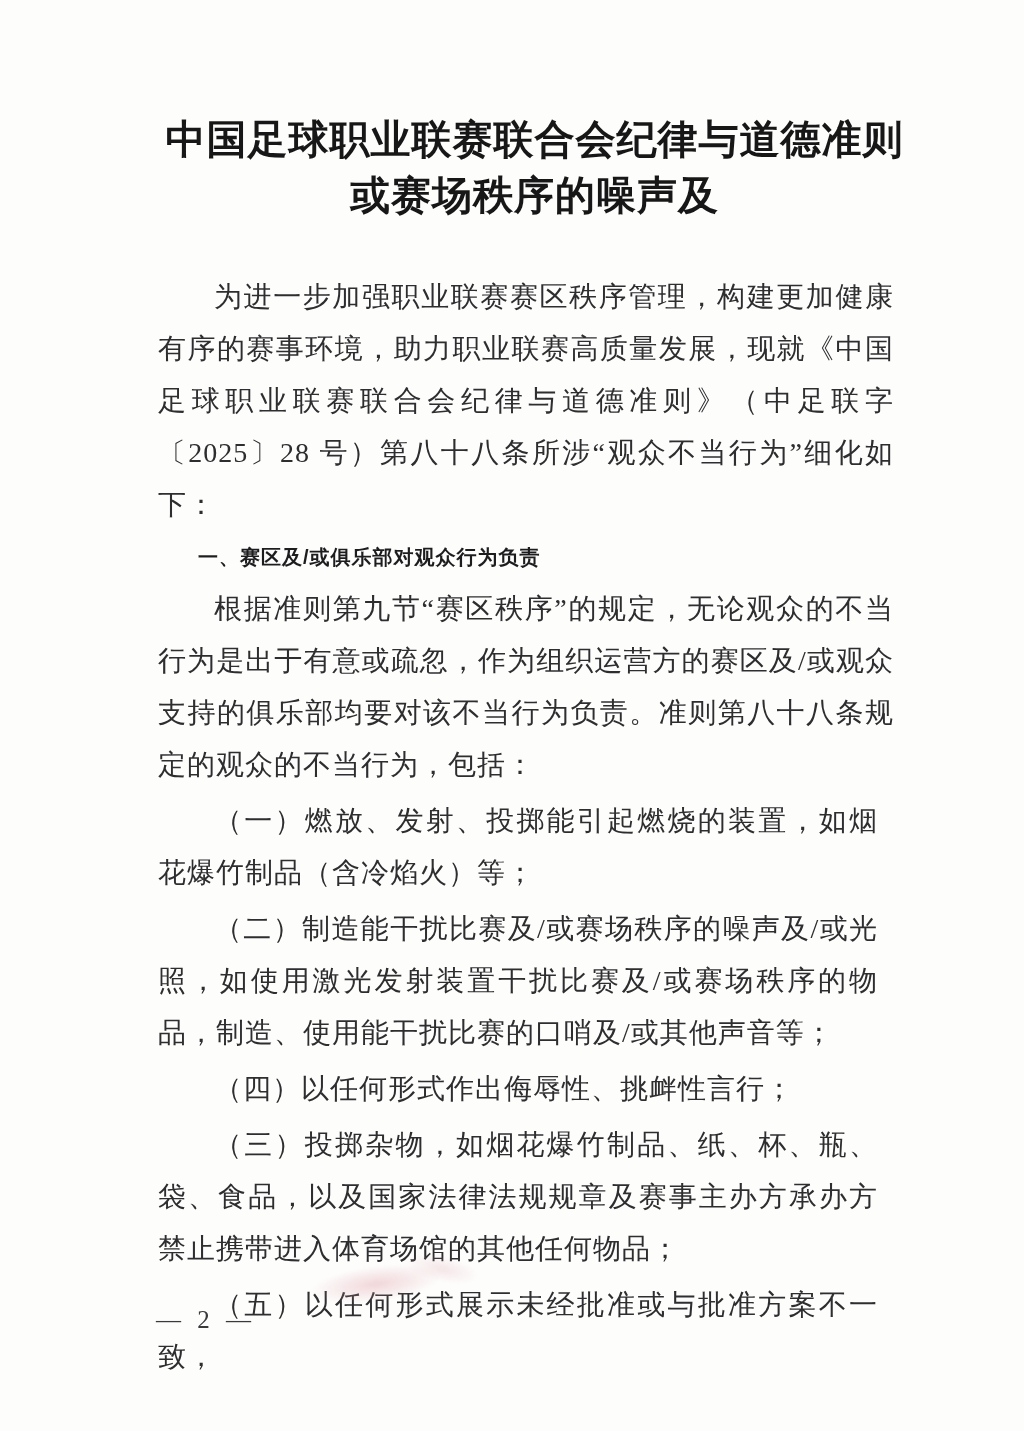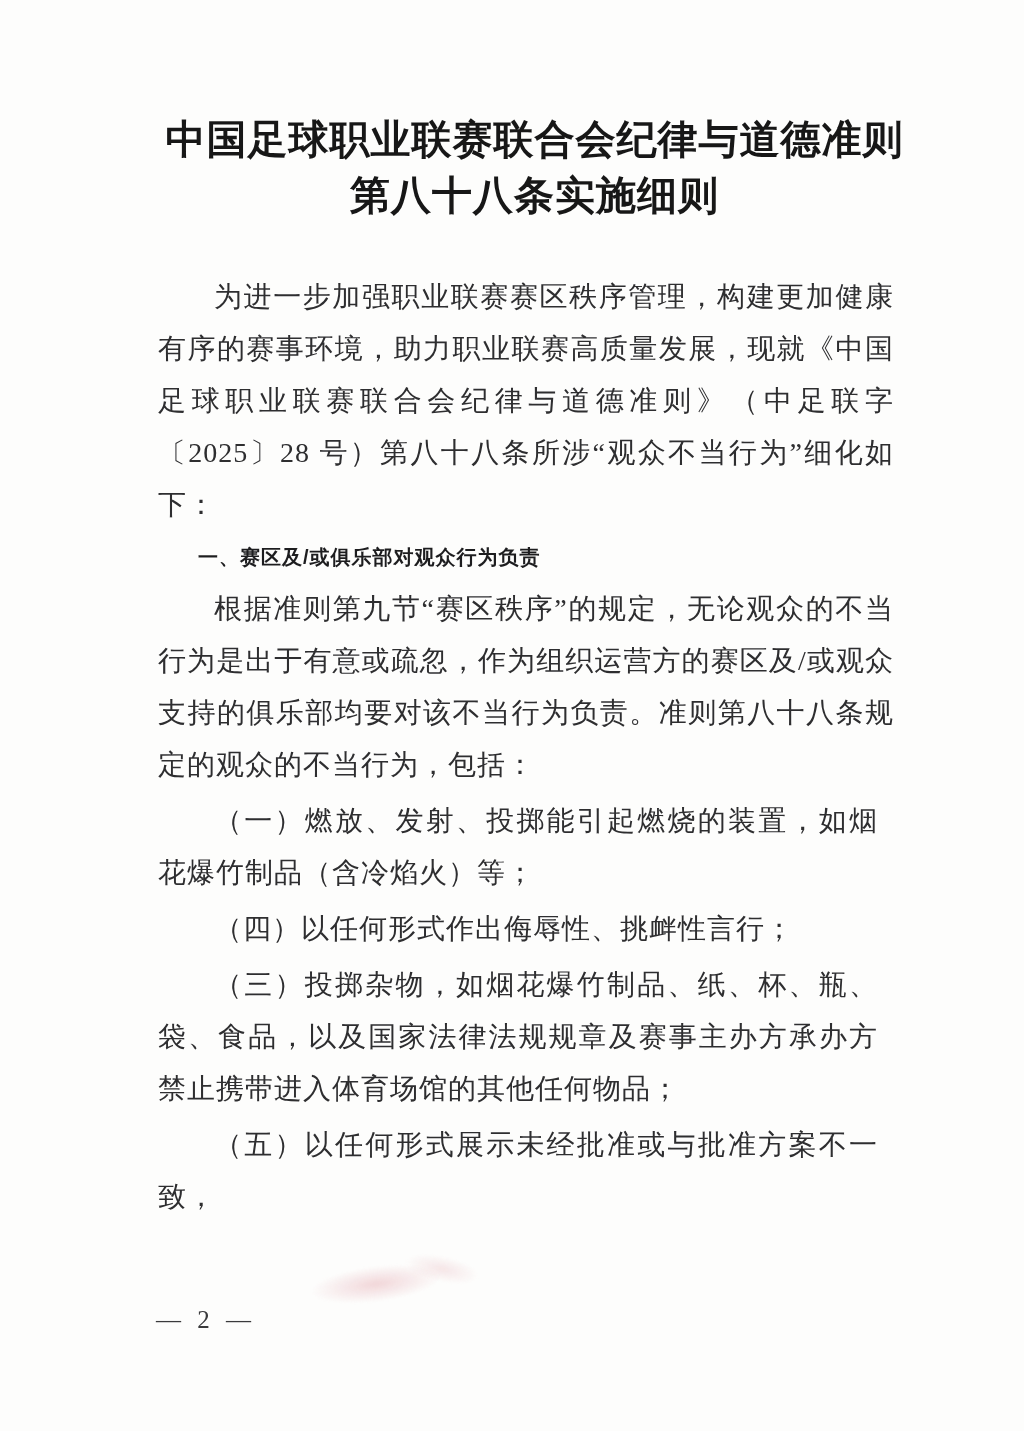--- a/index.html
+++ b/index.html
@@ -81,32 +81,33 @@
     filter: blur(1px);
   }
 </style>
 </head>
 <body>
 
 <div class="page">
 
   <div class="doc-title">
     <div>中国足球职业联赛联合会纪律与道德准则</div>
-    <div>第八十八条实施细则</div>
+    <div>或赛场秩序的噪声及</div>
   </div>
 
   <div class="doc-body">
     <p class="para">为进一步加强职业联赛赛区秩序管理，构建更加健康有序的赛事环境，助力职业联赛高质量发展，现就《中国足球职业联赛联合会纪律与道德准则》（中足联字〔2025〕28 号）第八十八条所涉“观众不当行为”细化如下：</p>
 
     <p class="sec-heading">一、赛区及/或俱乐部对观众行为负责</p>
 
     <p class="para">根据准则第九节“赛区秩序”的规定，无论观众的不当行为是出于有意或疏忽，作为组织运营方的赛区及/或观众支持的俱乐部均要对该不当行为负责。准则第八十八条规定的观众的不当行为，包括：</p>
 
     <p class="item">（一）燃放、发射、投掷能引起燃烧的装置，如烟花爆竹制品（含冷焰火）等；</p>
 
+    <p class="item">（二）制造能干扰比赛及/或赛场秩序的噪声及/或光照，如使用激光发射装置干扰比赛及/或赛场秩序的物品，制造、使用能干扰比赛的口哨及/或其他声音等；</p>
 
     <p class="item">（四）以任何形式作出侮辱性、挑衅性言行；</p>
 
     <p class="item">（三）投掷杂物，如烟花爆竹制品、纸、杯、瓶、袋、食品，以及国家法律法规规章及赛事主办方承办方禁止携带进入体育场馆的其他任何物品；</p>
 
     <p class="item">（五）以任何形式展示未经批准或与批准方案不一致，</p>
   </div>
 
   <div class="page-number">— 2 —</div>
 

